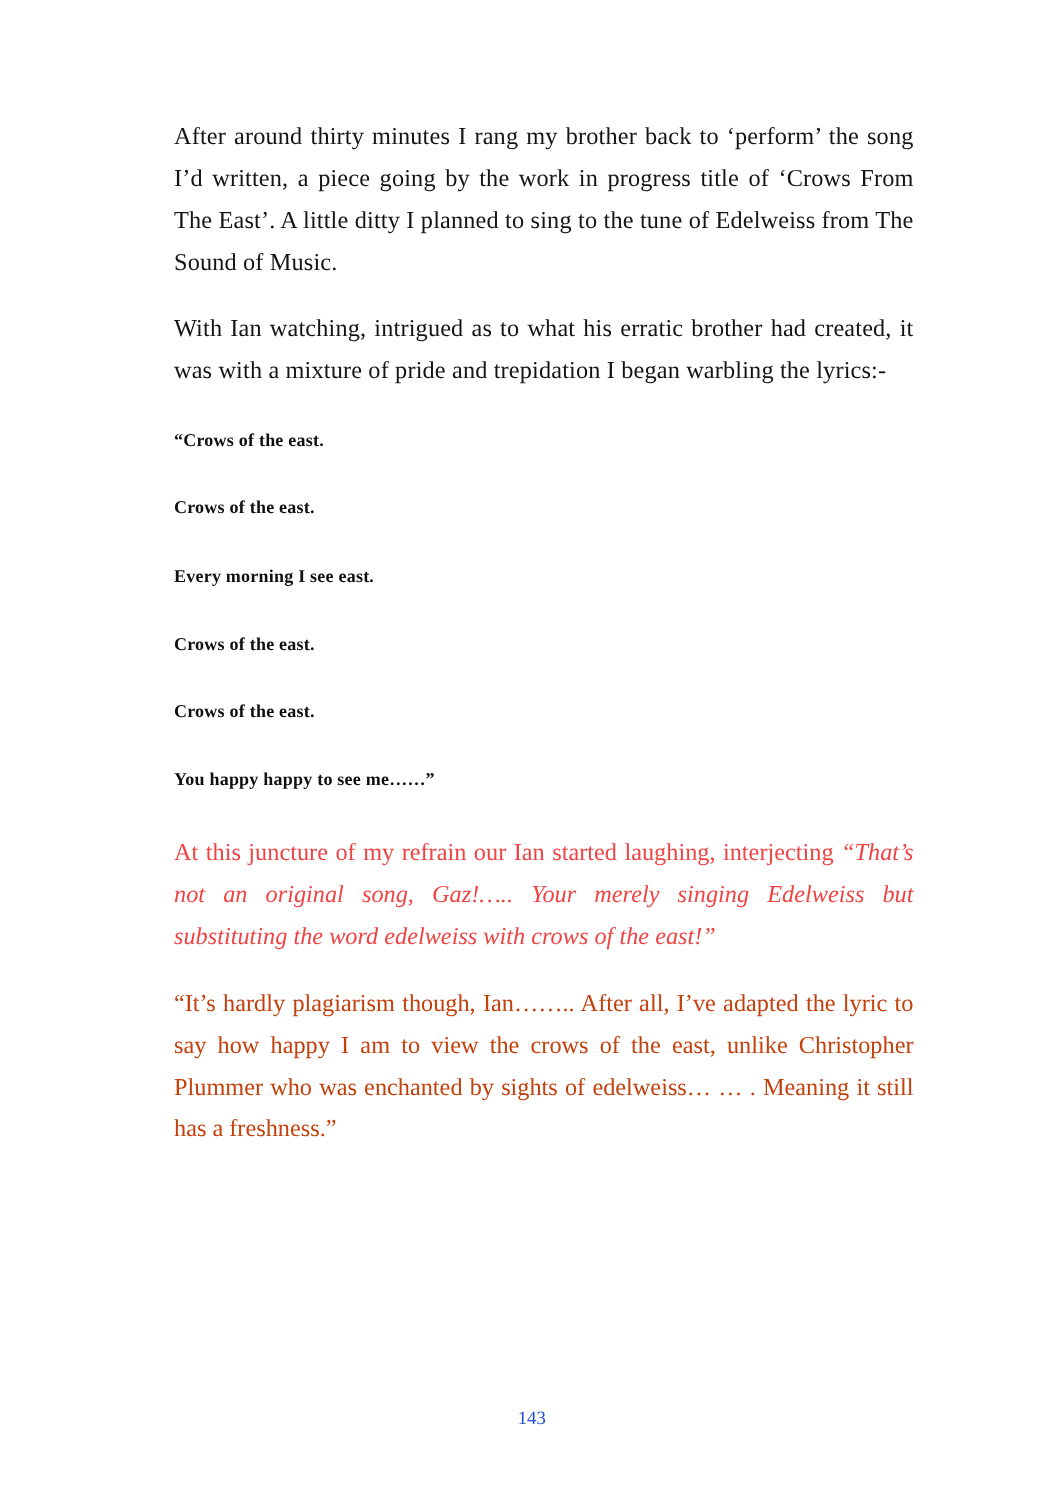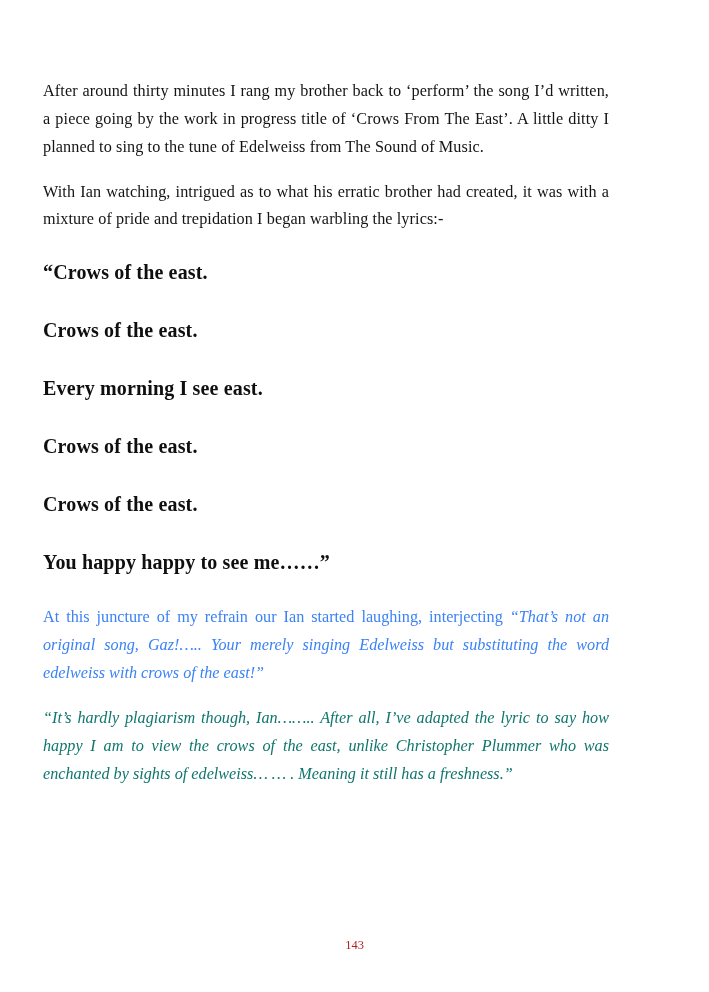--- a/index.html
+++ b/index.html
@@ -12,67 +12,66 @@
     background: #ffffff;
     font-family: "Liberation Serif", serif;
     color: #1a1a1a;
     overflow: hidden;
   }
   .page {
     position: relative;
     width: 709px;
     height: 992px;
     box-sizing: border-box;
-    padding: 78px 100px 0 43px;
+    padding: 78px 100px 0 116px;
   }
   .body-text {
     font-size: 16.2px;
     line-height: 1.72;
     text-align: justify;
     margin: 0 0 17px 0;
     color: #141414;
     letter-spacing: 0.1px;
   }
   .lyric {
-    font-size: 20px;
+    font-size: 12px;
     line-height: 1.6;
     font-weight: bold;
     margin: 0 0 26px 0;
     letter-spacing: 0.15px;
     color: #0f0f0f;
   }
   .mixed {
     font-size: 16.2px;
     line-height: 1.72;
     text-align: justify;
     margin: 0 0 17px 0;
-    color: #3b82f6;
+    color: #ef4444;
   }
   .mixed em {
     font-style: italic;
   }
   .quote-italic {
     font-size: 16.2px;
     line-height: 1.72;
     text-align: justify;
-    font-style: italic;
     margin: 12px 0 17px 0;
-    color: #0f766e;
+    color: #c2410c;
   }
   .para-spacer-big {
     margin-bottom: 22px;
   }
   .page-number {
     position: absolute;
     left: 0;
     right: 0;
     top: 938px;
     text-align: center;
     font-size: 12.5px;
-    color: #b91c1c;
+    color: #1d4ed8;
     font-family: "Liberation Serif", serif;
   }
   .no-justify-last {
     text-align-last: left;
   }
 </style>
 </head>
 <body>
 
 <div class="page">

